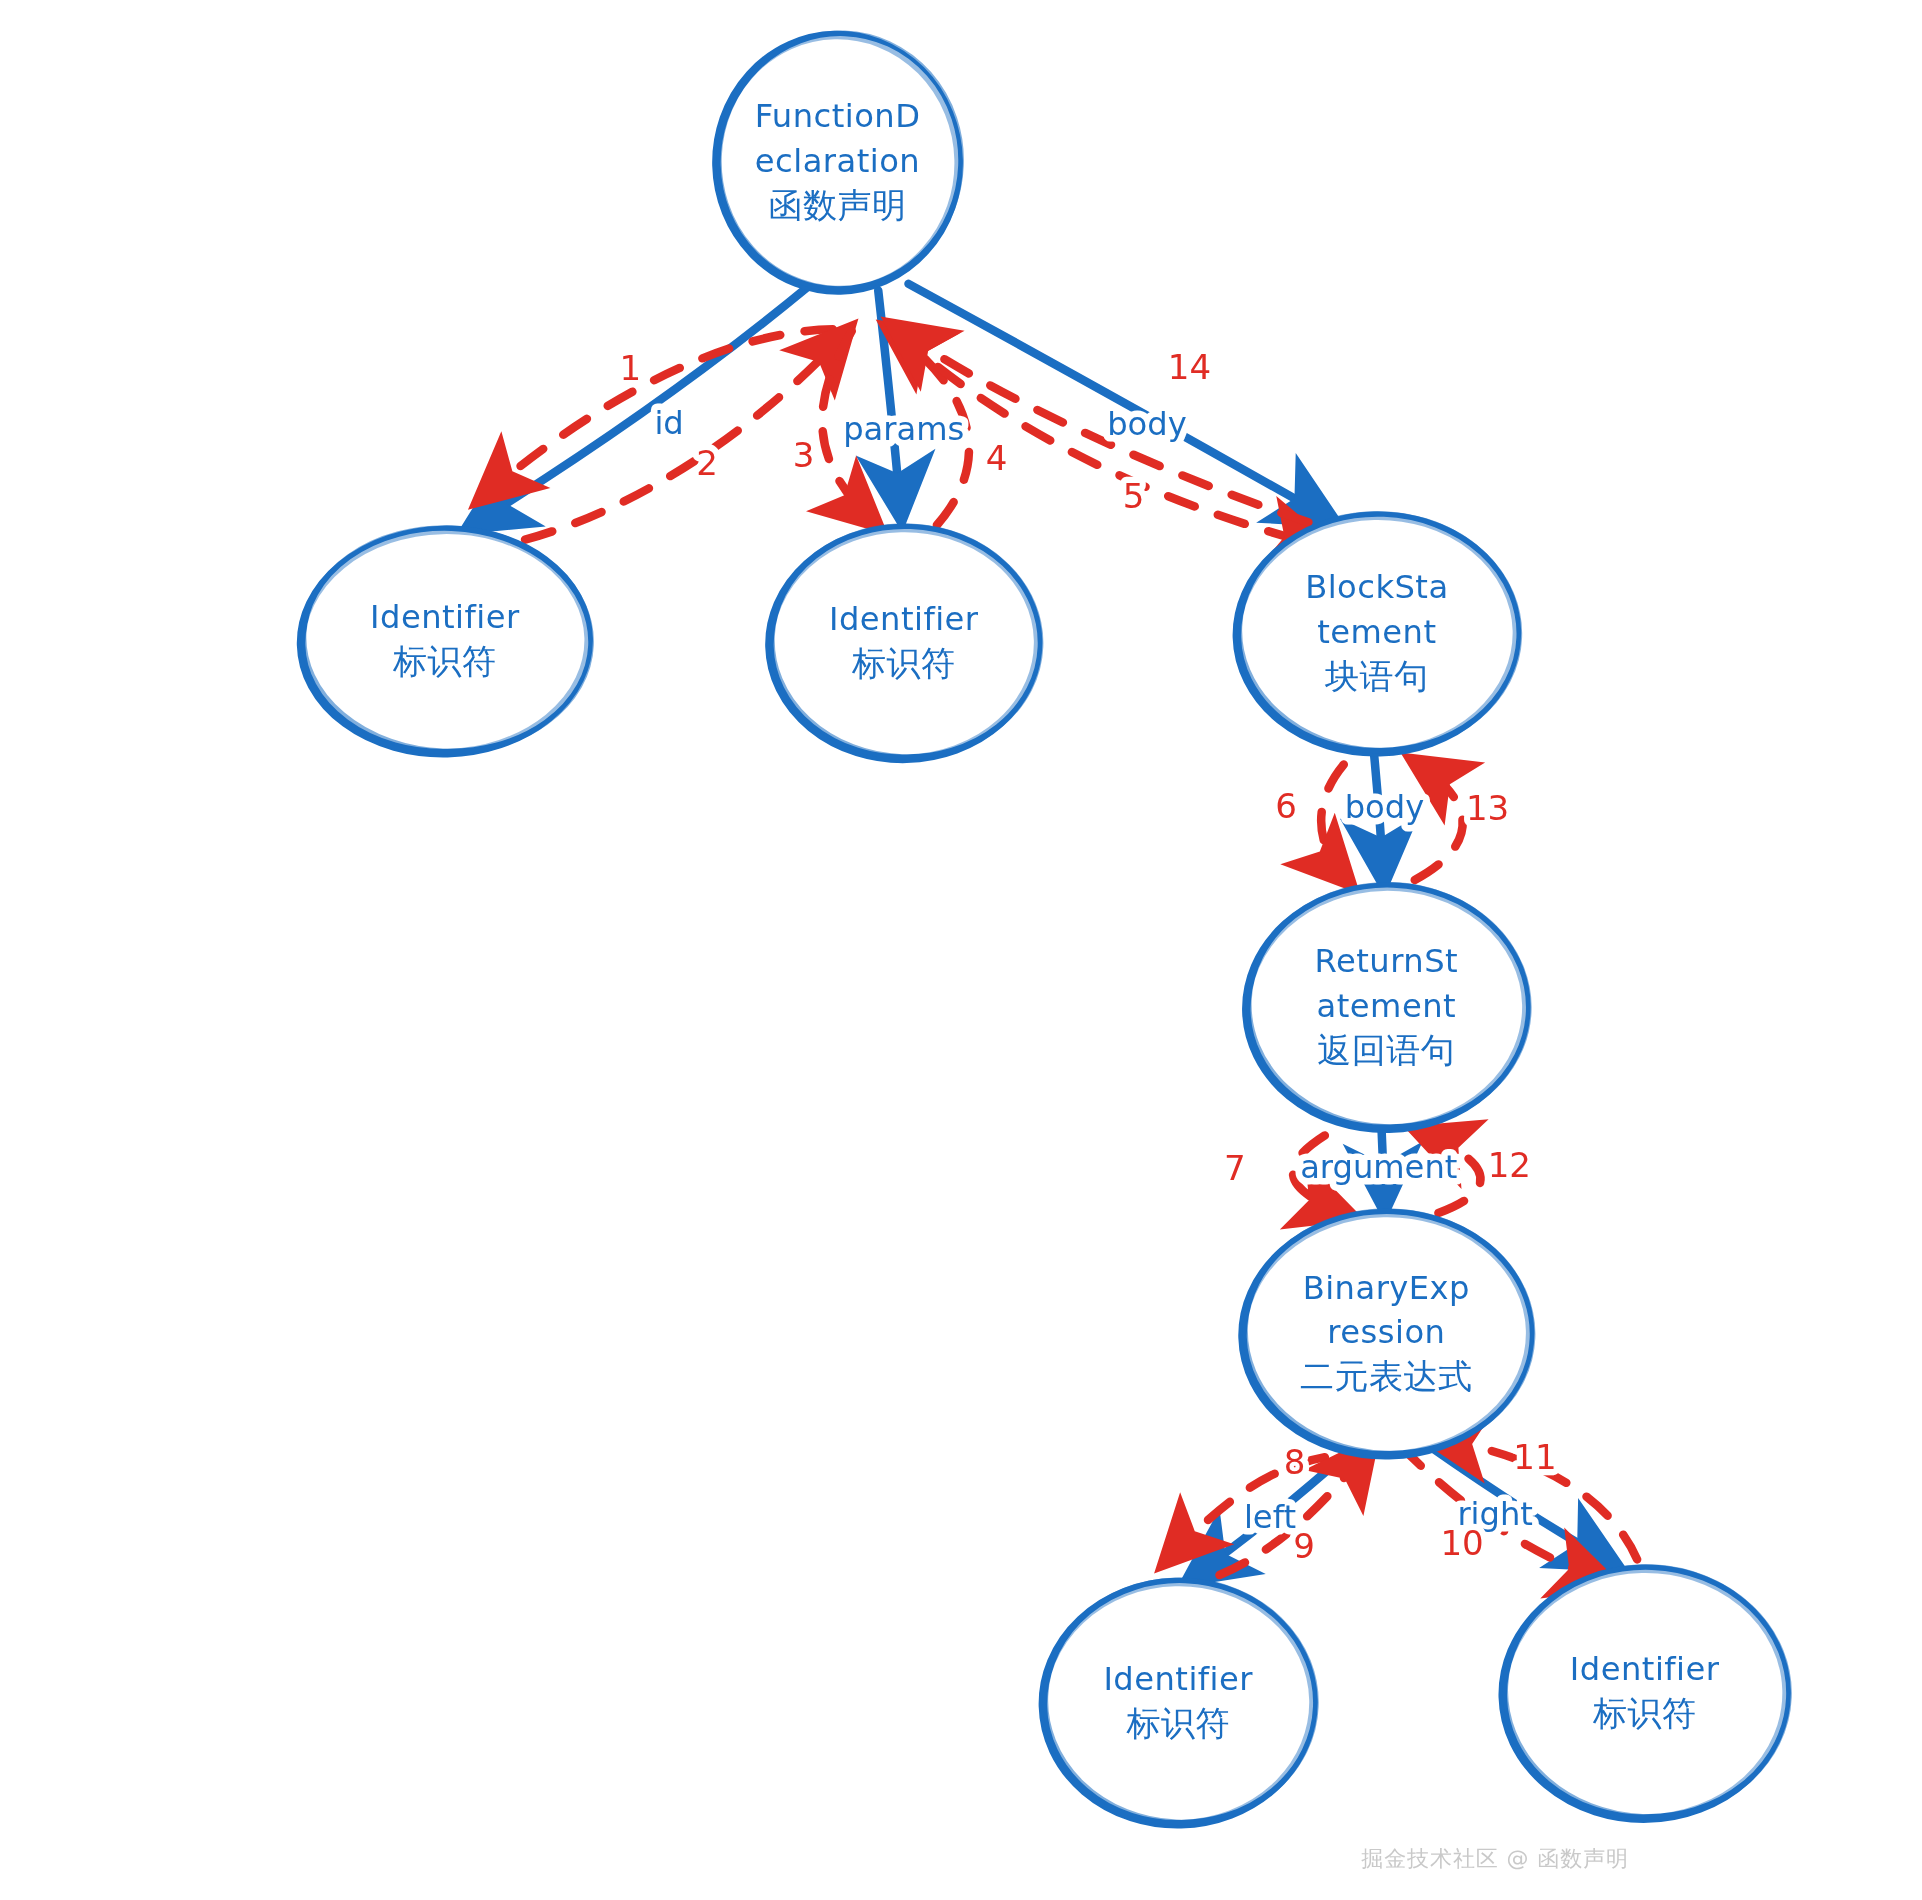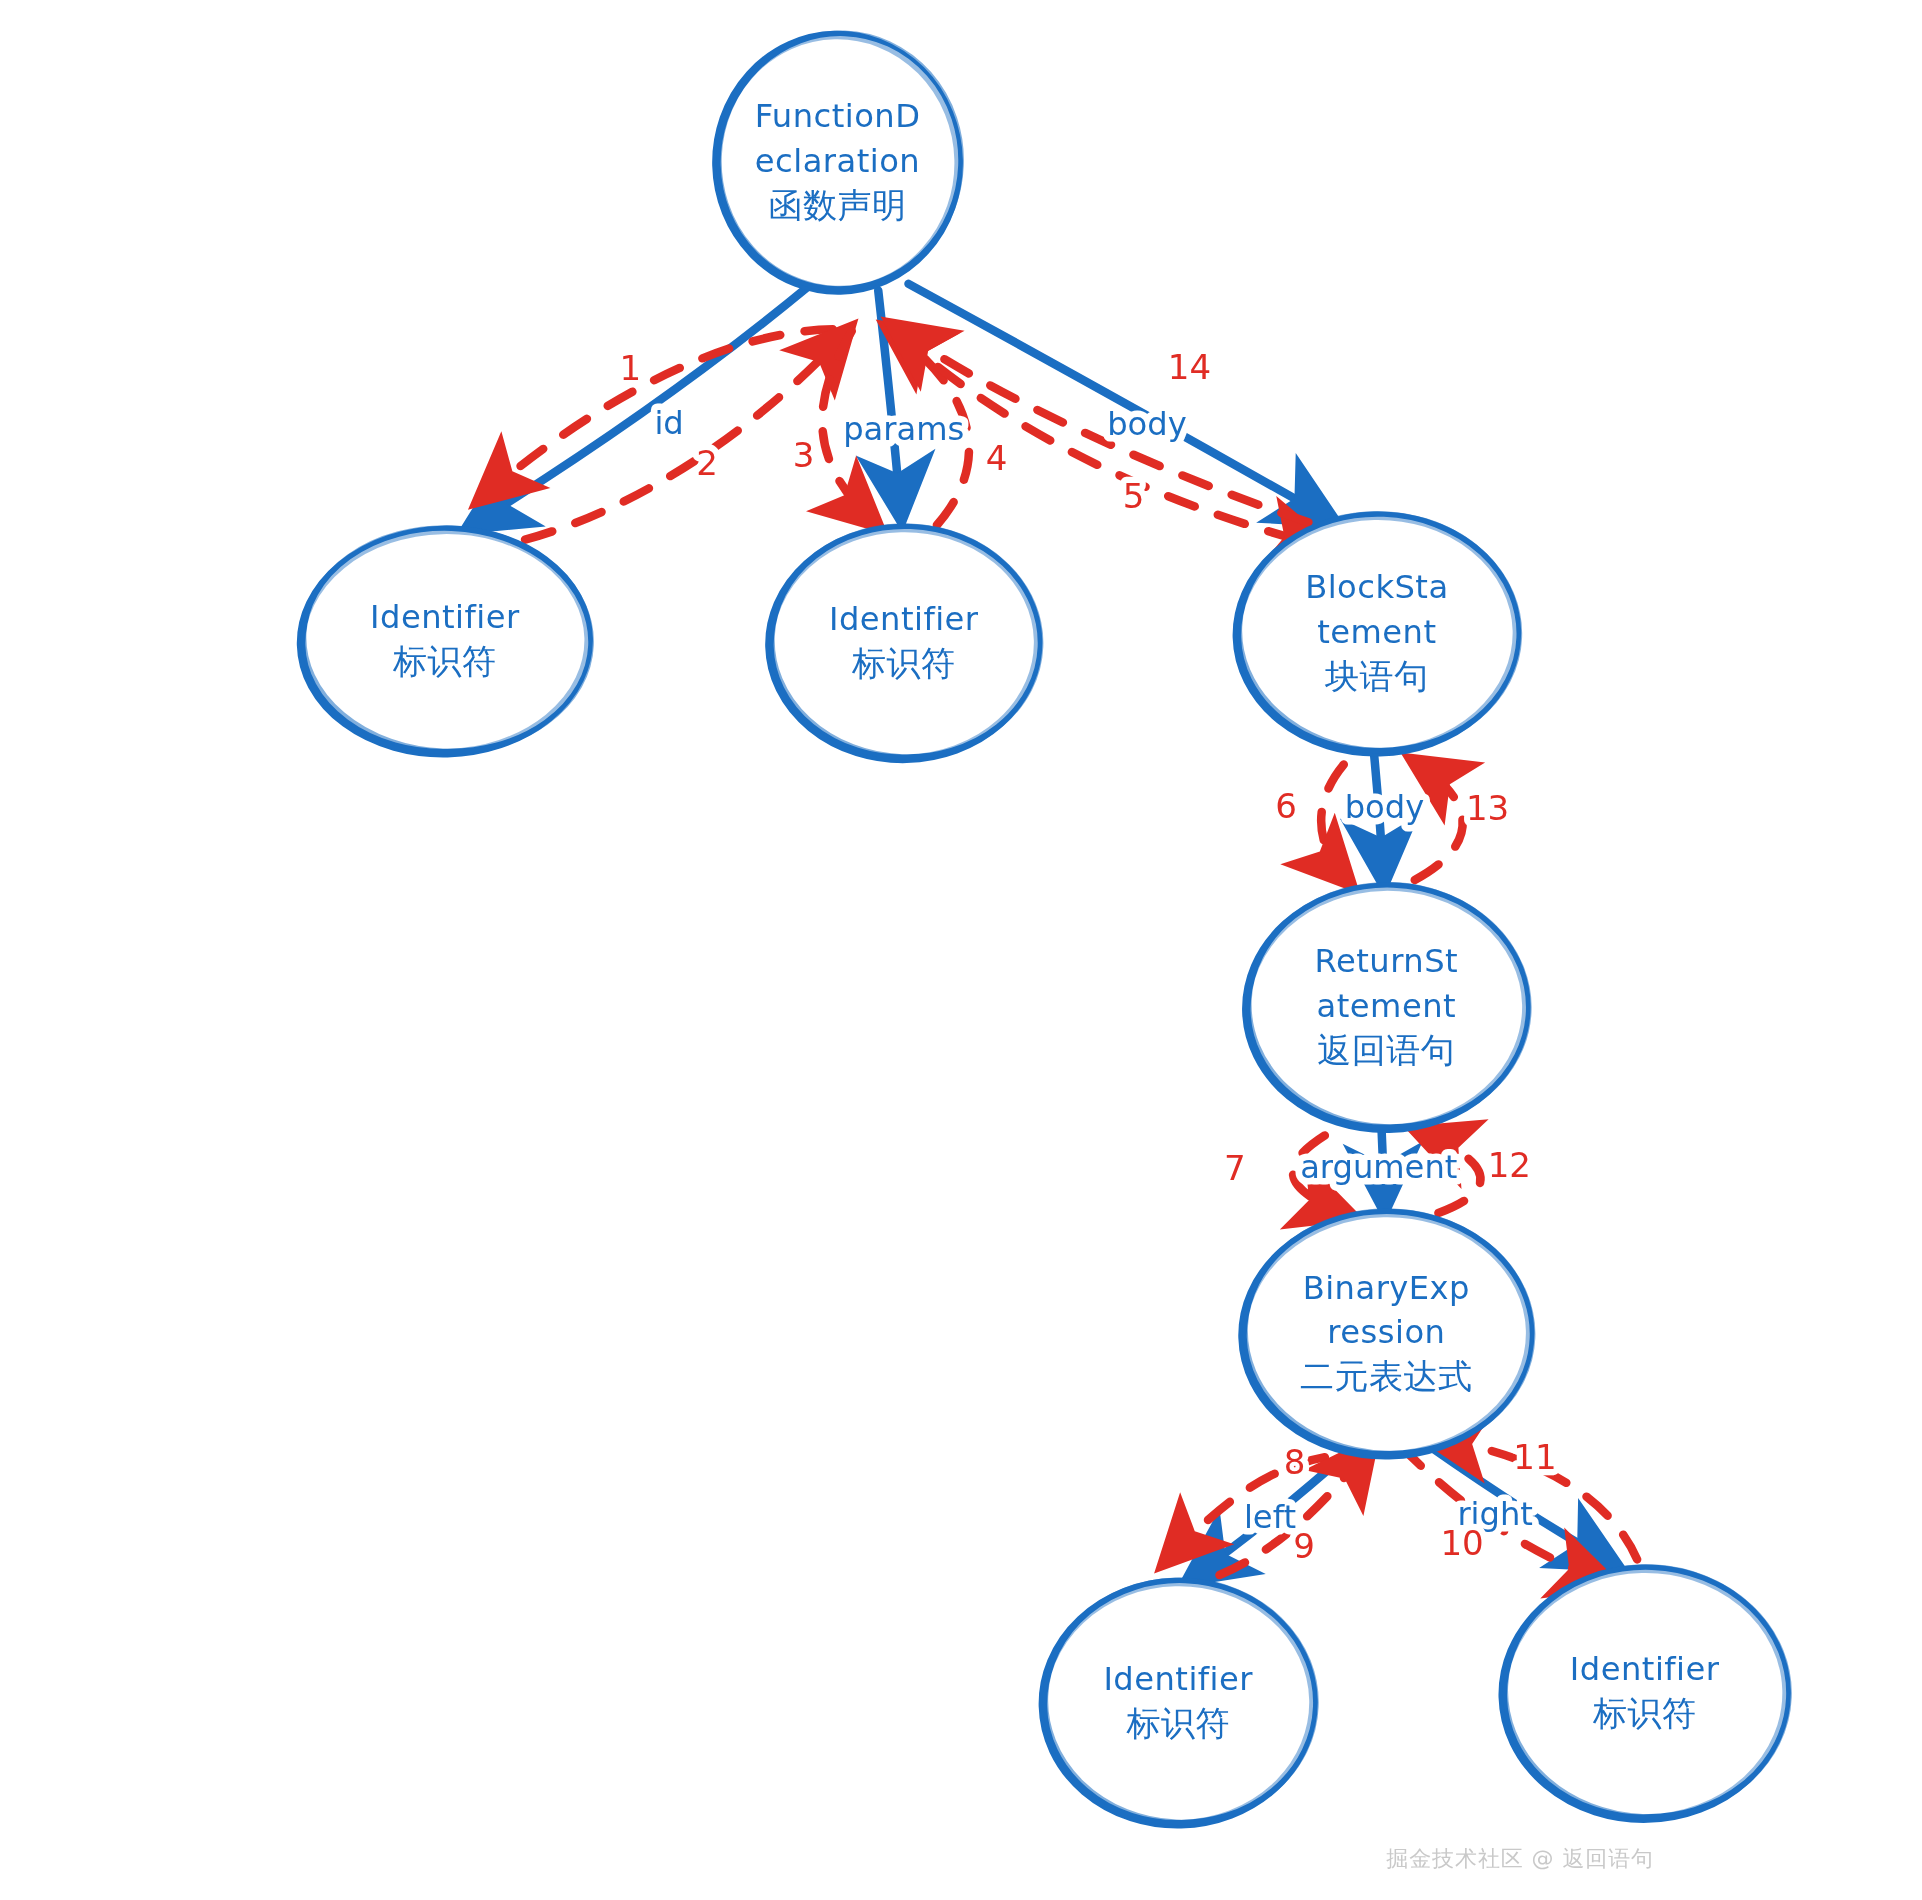--- a/index.html
+++ b/index.html
@@ -2,21 +2,21 @@
 <html style="font-size:15px"><head>
 <meta charset="utf-8">
 <title>AST Traversal Diagram</title>
 <style>
   html,body{margin:0;padding:0;background:#ffffff;}
   body{
     font-family:"Liberation Sans", sans-serif;
     width:1923px;height:1900px;
     position:relative;overflow:hidden;
   }
-  #stage{position:absolute;inset:0;width:1650px;height:1900px;padding-left:25px;}
+  #stage{position:absolute;inset:0;width:1650px;height:1900px;}
   svg#canvas{position:absolute;left:0;top:0;width:1923px;height:1900px;display:block;}
 
   .node-ellipse{fill:#ffffff;}
   .node-label{
     font-family:"DejaVu Sans", sans-serif;
     fill:#1b6ec2;
     text-anchor:middle;
     dominant-baseline:middle;
     font-size:34px;
     letter-spacing:0.5px;
@@ -226,15 +226,15 @@
           <text x="1572" y="857" class="step-label" stroke="#ffffff" stroke-width="13" stroke-linejoin="round">13</text>
           <text x="1572" y="857" class="step-label">13</text>
         </g>
         <g>
           <text x="1257" y="390" class="step-label" stroke="#ffffff" stroke-width="13" stroke-linejoin="round">14</text>
           <text x="1257" y="390" class="step-label">14</text>
         </g>
       </g>
   </svg>
 
-  <div class="watermark">掘金技术社区 @ 返回语句</div>
+  <div class="watermark">掘金技术社区 @ 函数声明</div>
 </div>
 
 
 </body></html>

